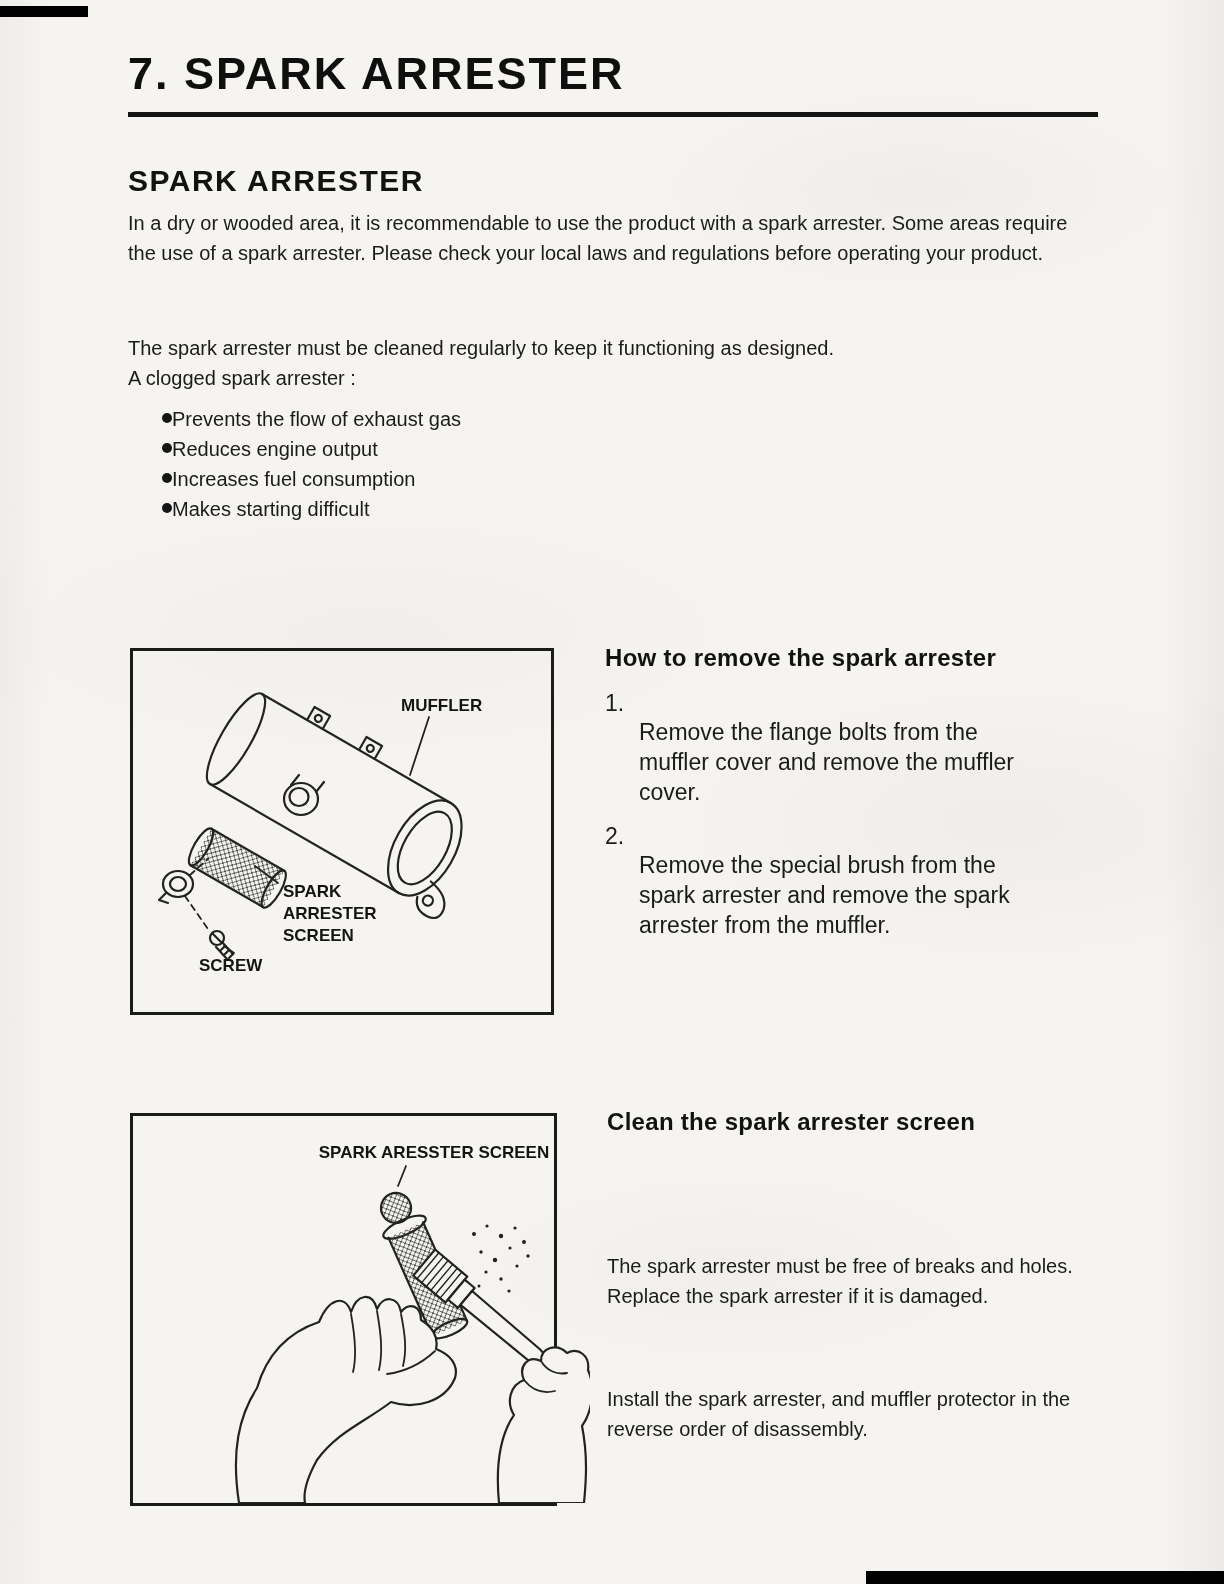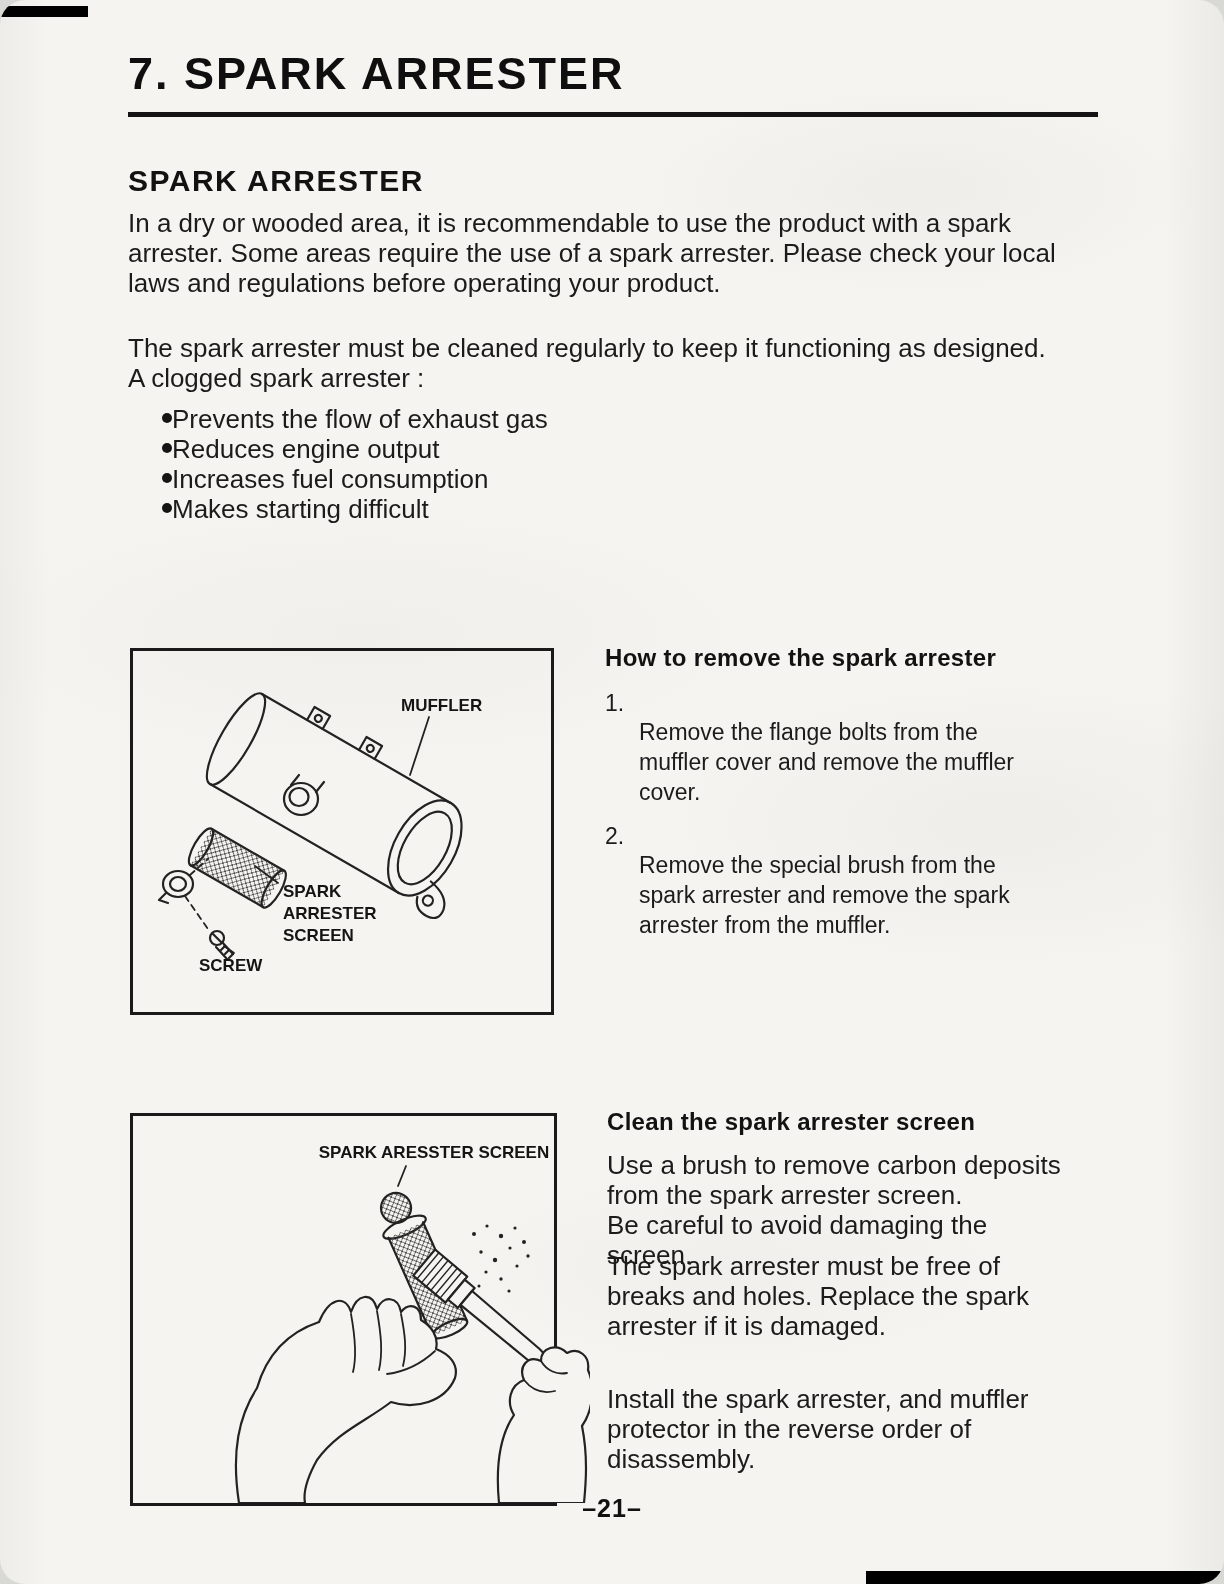--- a/index.html
+++ b/index.html
@@ -13,32 +13,31 @@
     background-color: #f5f4f0;
     background-image:
       radial-gradient(420px 160px at 75% 12%, rgba(110,110,110,0.05), transparent 70%),
       radial-gradient(520px 220px at 82% 52%, rgba(110,110,110,0.05), transparent 70%),
       radial-gradient(620px 200px at 30% 40%, rgba(115,115,115,0.04), transparent 70%),
       radial-gradient(420px 160px at 60% 80%, rgba(110,110,110,0.04), transparent 70%),
       linear-gradient(to left, rgba(0,0,0,0.045), rgba(0,0,0,0) 5%),
       linear-gradient(to right, rgba(0,0,0,0.03), rgba(0,0,0,0) 4%);
     font-family: "Liberation Sans", "DejaVu Sans", sans-serif;
     color: #1b1b1b;
-    border-radius: 25px;
   }
   .abs { position: absolute; }
   .mark-top { left: 0; top: 6px; width: 88px; height: 11px; background: #000; }
   .mark-bottom { right: 0; bottom: 0; width: 358px; height: 13px; background: #000; }
 
   .title { left: 128px; top: 48px; font-size: 45px; font-weight: 700; letter-spacing: 2px; color: #0f0f0f; }
   .title-rule { left: 128px; top: 112px; width: 970px; height: 5px; background: #141414; }
 
   .sec-heading { left: 128px; top: 164px; font-size: 30px; font-weight: 700; letter-spacing: 1.5px; color: #121212; }
 
-  .body-text { font-size: 26px; line-height: 30px; }
+  .body-text { font-size: 20px; line-height: 30px; }
   .intro { left: 128px; top: 208px; width: 962px; }
   .maint { left: 128px; top: 333px; width: 962px; }
   .maint span { display: block; }
 
   .bullets { left: 162px; top: 404px; list-style: none; margin: 0; padding: 0; }
   .bullet-item { display: flex; align-items: flex-start; height: 30px; }
   .dot { width: 10px; height: 10px; border-radius: 50%; background: #151515; margin-top: 9px; flex: none; }
 
   .warning { left: 128px; top: 538px; width: 962px; }
 
@@ -222,24 +221,19 @@
         <path d="M182,198 C186,220 188,240 184,256" stroke-width="1.8"></path>
         <path d="M208,195 C212,218 214,236 210,254" stroke-width="1.8"></path>
         <path d="M232,198 C236,218 238,234 234,250" stroke-width="1.8"></path>
         <path d="M266,235 C252,248 234,256 218,258" stroke-width="1.8"></path>
       </g>
       <text x="265" y="42" text-anchor="middle">SPARK ARESSTER SCREEN</text>
     </svg>
   </div>
 
   <div class="abs col-heading clean-heading">Clean the spark arrester screen</div>
-  <div class="abs body-text clean-p1">
-    <span>Use a brush to remove carbon deposits from the spark arrester screen.</span>
-    <span>Be careful to avoid damaging the screen.</span>
-  </div>
   <div class="abs body-text clean-p2">The spark arrester must be free of breaks and holes. Replace the spark arrester if it is damaged.</div>
   <div class="abs body-text clean-p3">Install the spark arrester, and muffler protector in the reverse order of disassembly.</div>
 
-  <div class="abs page-num">–21–</div>
 
   <div class="abs mark-bottom"></div>
 
 </div>
 
 </body></html>

